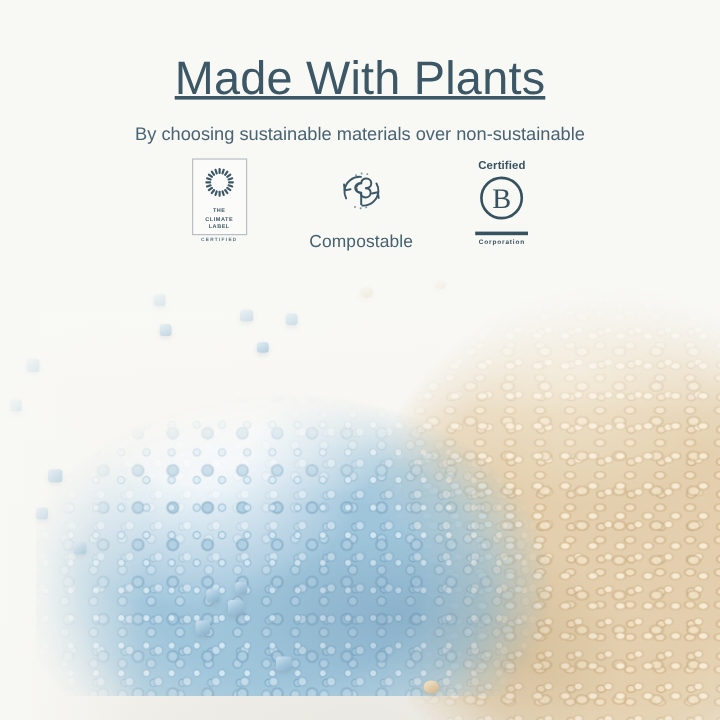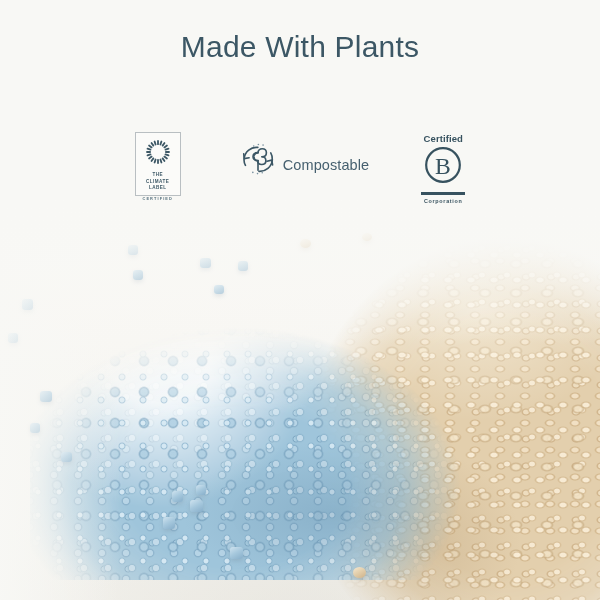--- a/index.html
+++ b/index.html
@@ -87,30 +87,30 @@
 
   
   .chip{position:absolute;border-radius:3px;}
   .chip.blue{background:linear-gradient(150deg,#cfe3ef 0%,#a6c8dd 48%,#87aec9 100%);
     box-shadow:0 2px 4px rgba(120,140,155,.30);}
   .chip.tan{background:linear-gradient(150deg,#f6e9d2 0%,#e2cda9 50%,#cdb189 100%);
     border-radius:50%;box-shadow:0 2px 4px rgba(150,130,100,.28);}
 
   
   .header{position:absolute;left:0;top:0;width:100%;z-index:6;text-align:center;}
-  .title{margin:0;padding-top:30px;font-size:30px;line-height:1.12;font-weight:400;
-    letter-spacing:.2px;color:#3c5765;}
+  .title{margin:14px;padding-top:30px;font-size:39px;line-height:1.12;font-weight:400;
+    letter-spacing:.2px;color:#3c5765;text-decoration:underline;}
   .subtitle{margin:12px auto 0;max-width:470px;font-size:15.2px;line-height:1.46;
     font-weight:400;color:#4a6373;}
   .subtitle span{display:block;}
 
   
   .badges{position:absolute;left:0;top:132px;width:100%;z-index:7;
     display:flex;justify-content:center;align-items:flex-start;gap:52px;}
-  .badge{display:flex;flex-direction:row;align-items:center;}
+  .badge{display:flex;flex-direction:column;align-items:center;}
 
   .climate-box{width:46px;height:64px;border:1px solid #b9bfc2;background:#fbfbf9;
     display:flex;flex-direction:column;align-items:center;justify-content:flex-start;
     padding:5px 3px 4px;box-sizing:border-box;}
   .climate-txt{font-size:4.6px;line-height:1.45;letter-spacing:.45px;color:#3c5765;
     text-align:center;font-weight:700;margin-top:2px;}
   .climate-rule{width:30px;height:1px;background:#c3c8cb;margin:2.5px 0 2px;}
   .climate-cert{font-size:3.9px;letter-spacing:1.1px;color:#55707e;font-weight:600;}
 
   .comp-label{margin-top:7px;font-size:14.5px;color:#46606f;letter-spacing:.1px;}
@@ -160,20 +160,21 @@
     <div class="chip tan" style="left:362px;top:38px;width:10px;height:8px;"></div>
     <div class="chip tan" style="left:353px;top:372px;width:13px;height:11px;"></div>
 
     <div class="leftfade"></div>
     <div class="topfade"></div>
   </div>
 
   <div class="header">
     <h1 class="title">Made With Plants</h1>
     <p class="subtitle">
+      <span>By choosing sustainable materials over non-sustainable</span>
     </p>
   </div>
 
   <div class="badges">
 
     <div class="badge">
       <div class="climate-box">
         <span>
           <svg width="28" height="28" viewBox="0 0 40 40">
             <g fill="#3c5765">

